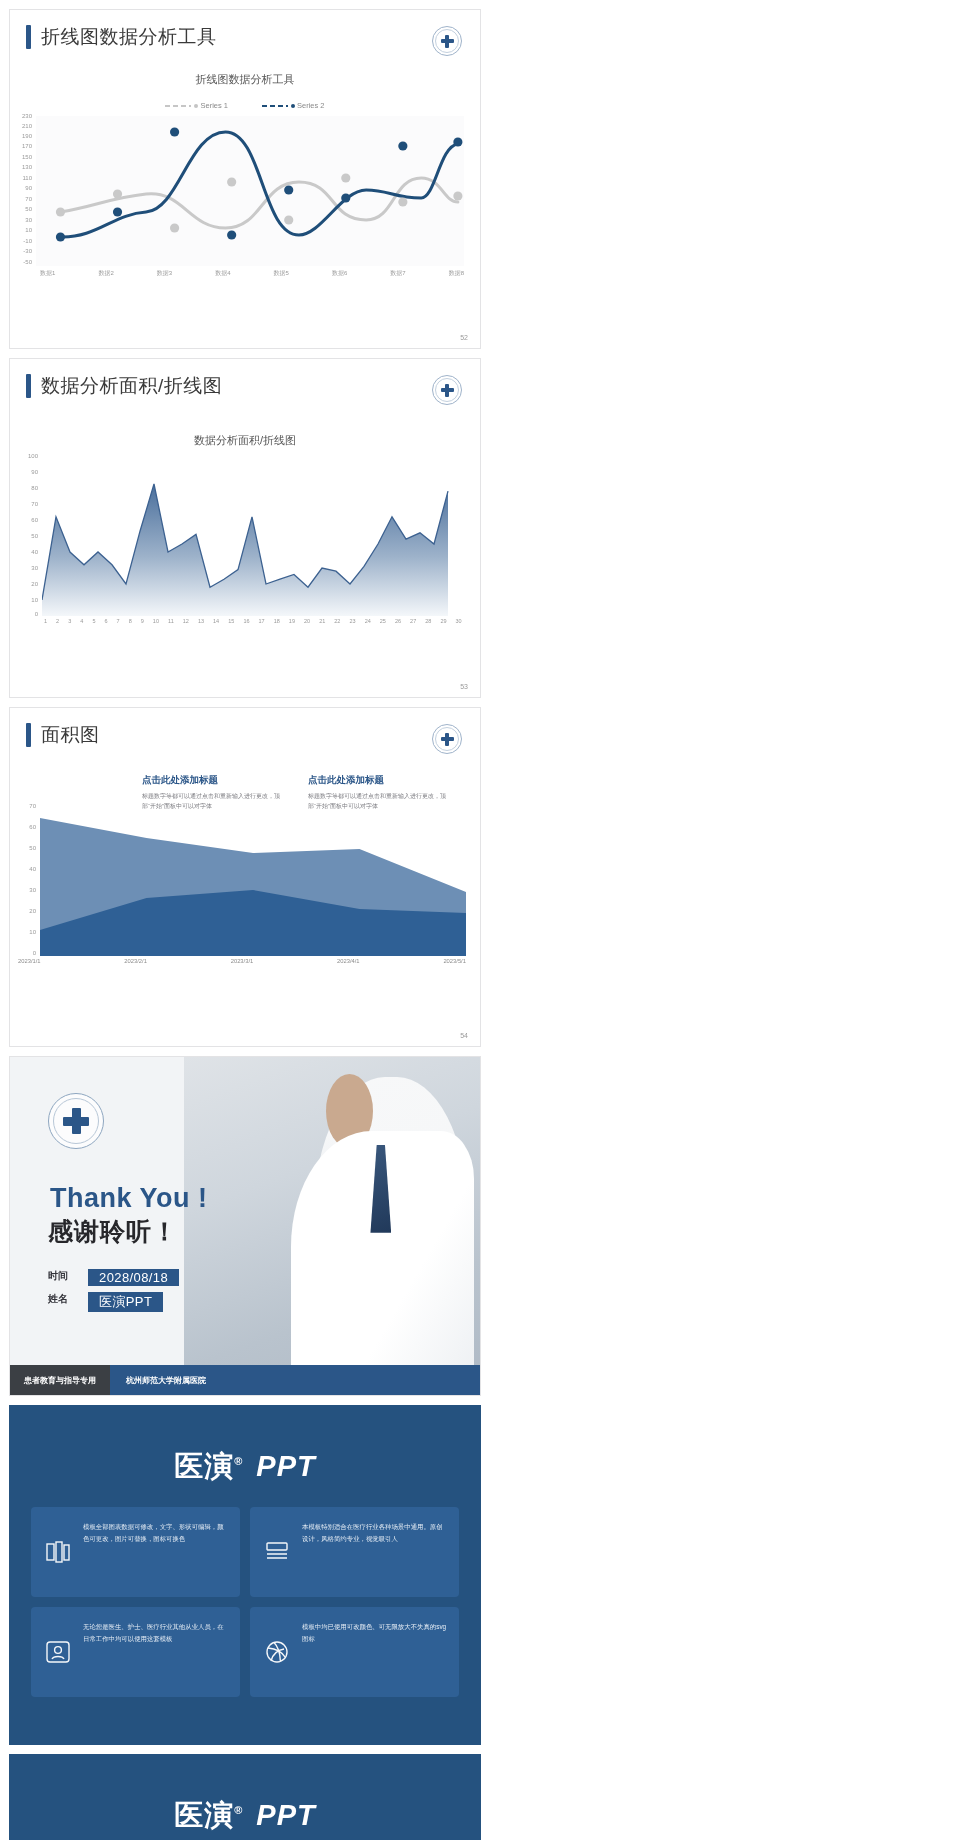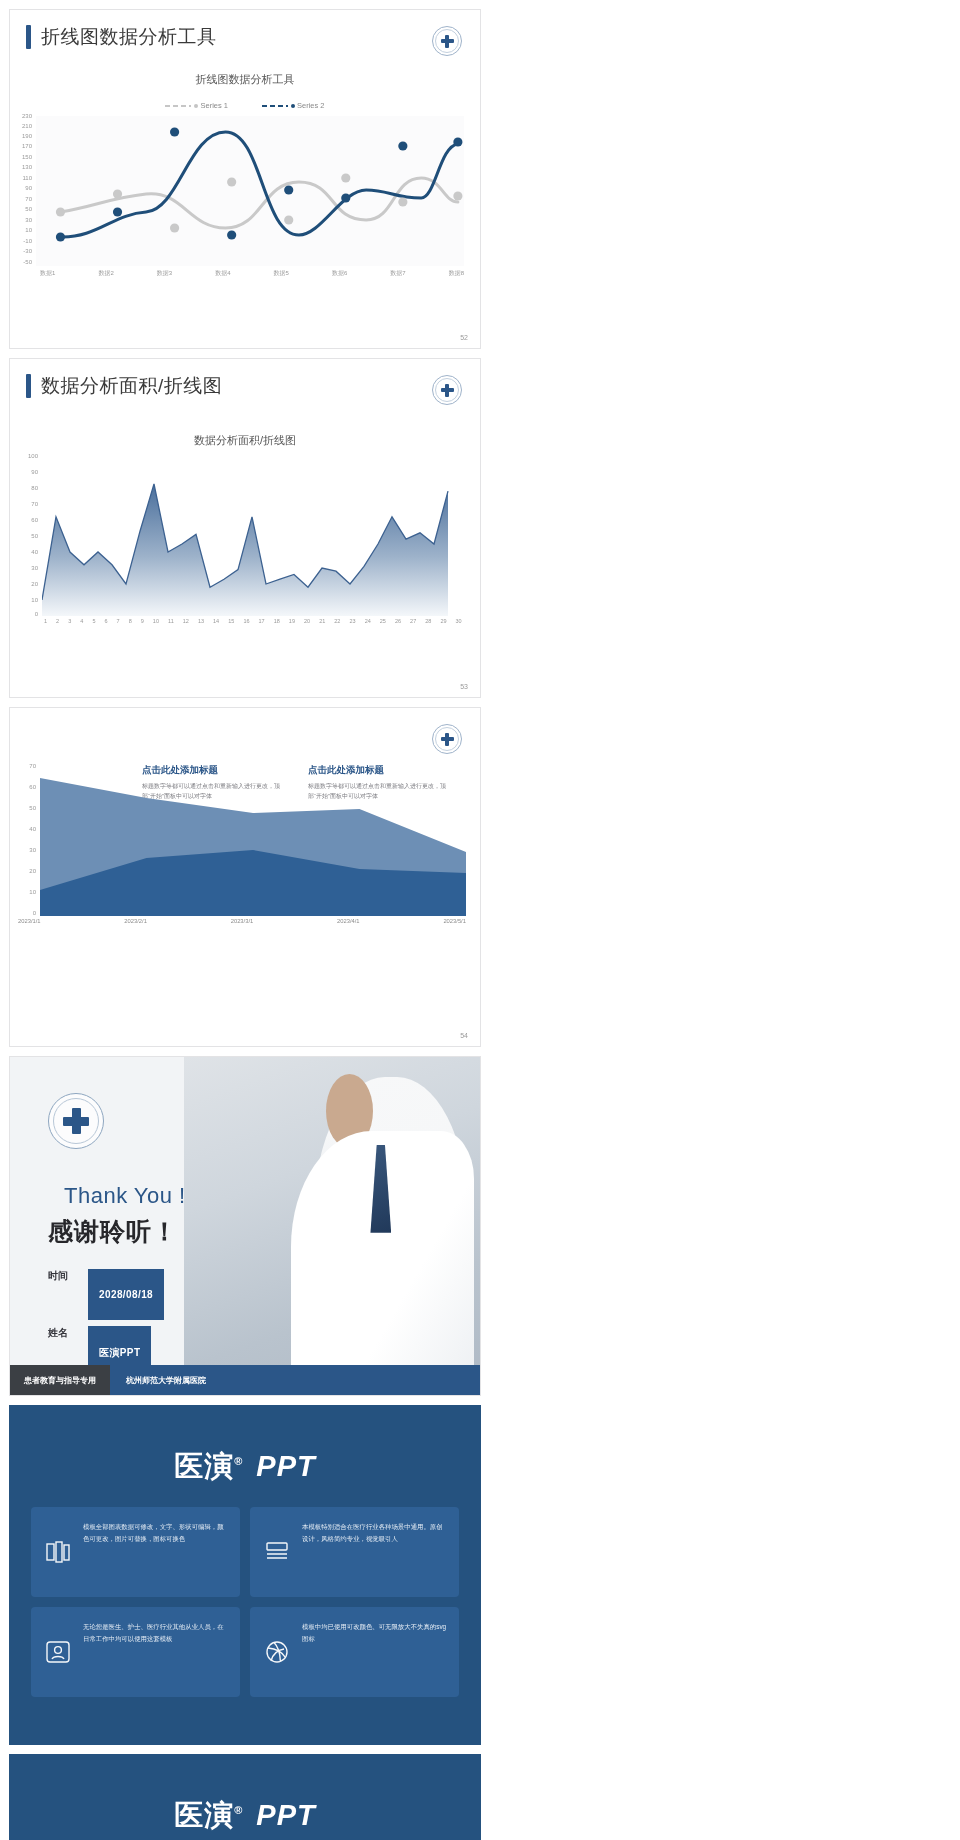--- a/index.html
+++ b/index.html
@@ -40,21 +40,21 @@
   .legend .dot { display:inline-block;width:4px;height:4px;border-radius:50%;vertical-align:middle;margin-right:2px;}
   .plot1 { position:relative; margin:6px 16px 0 26px; height:150px; background:#fbfbfc; }
   .ylab { position:absolute; left:-24px; font-size:6px; color:#9a9a9a; width:20px; text-align:right; }
   .xlab-row { display:flex; justify-content:space-between; margin:3px 16px 0 30px; font-size:6px; color:#9a9a9a; }
 
   
   .plot2 { position:relative; margin:8px 18px 0 32px; height:160px; }
   .xlab2 { display:flex; justify-content:space-between; margin:2px 18px 0 34px; font-size:5.5px; color:#9a9a9a; }
 
   
-  .s3-callouts { position:absolute; left:132px; top:56px; display:flex; gap:16px; width:330px; }
+  .s3-callouts { position:absolute; left:132px; top:66px; display:flex; gap:16px; width:330px; }
   .callout { width:150px; }
   .callout h4 { font-size:9.5px; color:#2b5688; font-weight:700; margin-bottom:5px; }
   .callout p { font-size:6px; color:#7d7d82; line-height:1.65; }
   .plot3 { position:relative; margin:58px 14px 0 30px; height:150px; }
   .xlab3 { display:flex; justify-content:space-between; margin:2px 14px 0 8px; font-size:5.8px; color:#8c8c8c; }
 
   
   .ty { background:linear-gradient(100deg,#f2f4f6 0 42%,#e3e6e9 100%); position:relative; }
   .ty-photo { position:absolute; right:0; top:0; width:63%; height:100%;
       background:linear-gradient(160deg,#dfe3e7 0%,#cfd6dd 35%,#b9c3cd 70%,#aeb9c5 100%); }
@@ -64,26 +64,26 @@
       border-radius:44% 18% 0 0;}
   .ty-photo .tie{position:absolute;right:30%;top:26%;width:7%;height:26%;background:linear-gradient(160deg,#39577c,#21395a);
       clip-path:polygon(30% 0,70% 0,100% 100%,0 100%);}
   .ty-photo .head{position:absolute;right:36%;top:5%;width:16%;height:22%;border-radius:50%;background:#c9a98f;}
   .ty-logo{position:absolute;left:38px;top:36px;width:56px;height:56px;border-radius:50%;border:1.6px solid #8ea6c0;
       display:flex;align-items:center;justify-content:center;background:rgba(255,255,255,.75);}
   .ty-logo .ring2{width:46px;height:46px;border-radius:50%;border:1.2px solid #b8c7d7;display:flex;align-items:center;justify-content:center;}
   .ty-logo .cross{width:26px;height:26px;}
   .ty-logo .cross:before{left:8.5px;width:9px;height:26px;}
   .ty-logo .cross:after{top:8.5px;height:9px;width:26px;}
-  .ty-en { position:absolute; left:54px; top:126px; font-size:22px; font-weight:400; color:#2b5688; letter-spacing:.5px;}
+  .ty-en { position:absolute; left:40px; top:126px; font-size:27px; font-weight:700; color:#2b5688; letter-spacing:.5px;}
   .ty-cn { position:absolute; left:38px; top:158px; font-size:25px; font-weight:700; color:#27272b; letter-spacing:1px;}
   .ty-meta { position:absolute; left:38px; top:212px; }
   .meta-row { display:flex; align-items:flex-start; margin-bottom:6px; }
   .meta-k { font-size:10px; color:#33333a; width:40px; font-weight:600;}
-  .meta-v { background:#2b5688; color:#fff; font-size:10px; font-weight:700; padding:20px 11px; letter-spacing:.4px;}
+  .meta-v { background:#2b5688; color:#fff; font-size:13px; font-weight:400; padding:1px 11px; letter-spacing:.4px;}
   .ty-foot { position:absolute; left:0; bottom:0; width:100%; height:30px; display:flex; }
   .foot-a { background:#3b3f44; color:#fff; font-size:8px; display:flex; align-items:center; padding:0 14px; font-weight:600;}
   .foot-b { background:#2b5688; color:#fff; font-size:8px; display:flex; align-items:center; padding:12px 16px; flex:1; font-weight:600;}
 
   
   .info { background:#25527f; border:none; color:#fff; }
   .brand { text-align:center; padding-top:42px; }
   .brand .logo-txt { font-size:29px; font-weight:700; letter-spacing:1px; font-family:"Liberation Sans",sans-serif; }
   .brand .logo-txt sup { font-size:11px; vertical-align:super; }
   .brand .logo-txt .ppt { font-style:italic; font-weight:700;margin-left:13px; }
@@ -241,20 +241,24 @@
       <span>26</span>
       <span>27</span>
       <span>28</span>
       <span>29</span>
       <span>30</span>
     </div>
     <div class="pagenum">53</div>
   </div>
 
   <div class="slide">
+    <div class="slide-head">
+      <div class="head-bar"></div>
+      <div class="head-title">面积图</div>
+    </div>
     <div class="logo">
       <div class="ring">
           <div class="cross"></div>
         </div>
     </div>
 
     <div class="s3-callouts">
       <div class="callout">
         <h4>点击此处添加标题</h4>
         <p>标题数字等都可以通过点击和重新输入进行更改，顶部“开始”面板中可以对字体</p>

